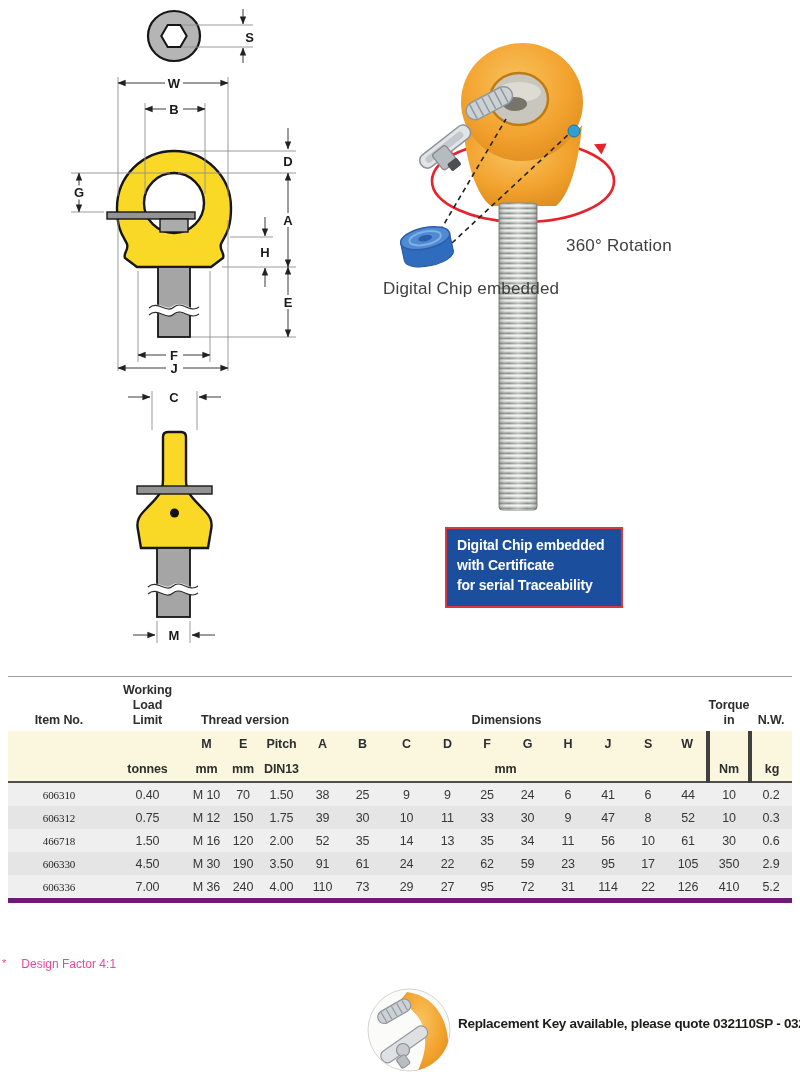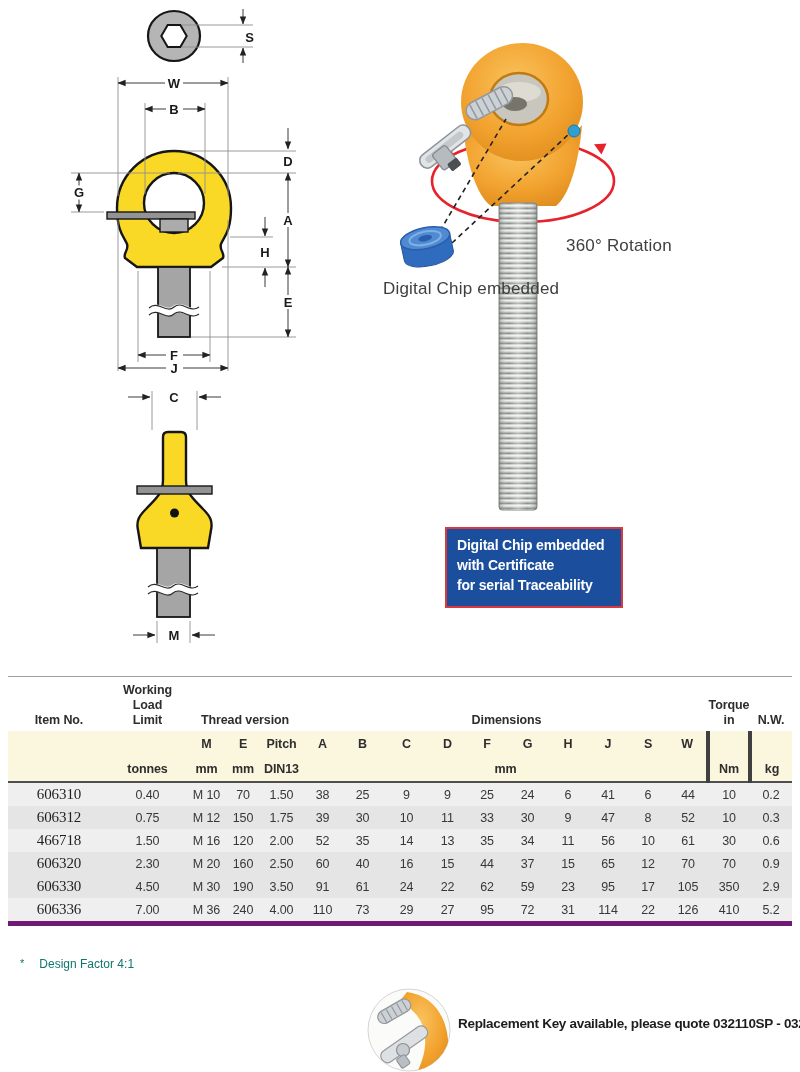--- a/index.html
+++ b/index.html
@@ -19,22 +19,22 @@
                  font-weight:700;letter-spacing:-0.1px;}
   .group-row th{vertical-align:bottom;padding:6px 0 4px 0;line-height:1.18;background:#fff;}
   .cream td{background:#fbf7df;}
   .sub1 td{height:26px;}
   .units td{height:24px;border-bottom:2px solid #4f4f4f;}
   .gap-left{border-left:4px solid #404040;}
   .catalog-table tbody td{font-weight:400;height:23px;color:#383838;}
   .catalog-table tbody tr.odd{background:#efefef;}
   .catalog-table tbody tr.even{background:#e5e5e5;}
   .catalog-table tbody tr:last-child td{border-bottom:5px solid #701a75;}
-  .catalog-table td.item-cell{font-family:"Liberation Serif",serif;font-size:15px;color:#1f1f1f;}
-  .footnote{position:absolute;left:20px;top:957px;font-size:12px;color:#0f766e;}
+  .catalog-table td.item-cell{font-family:"Liberation Serif",serif;font-size:11px;color:#1f1f1f;}
+  .footnote{position:absolute;left:2px;top:957px;font-size:12px;color:#ec4899;}
   .footnote .mark{display:inline-block;width:16px;font-size:11px;vertical-align:top;}
   .bottom-note{position:absolute;left:458px;top:1016px;font-size:13.5px;font-weight:700;
                color:#1d1d1b;letter-spacing:-0.3px;white-space:nowrap;}
   .bottom-photo{position:absolute;left:367px;top:988px;}
 </style>
 </head>
 <body>
 
 <div class="page">
 
@@ -310,39 +310,20 @@
           <td>35</td>
           <td>34</td>
           <td>11</td>
           <td>56</td>
           <td>10</td>
           <td>61</td>
           <td>30</td>
           <td>0.6</td>
         </tr>
         <tr class="even">
-          <td class="item-cell">606320</td>
-          <td>2.30</td>
-          <td>M 20</td>
-          <td>160</td>
-          <td>2.50</td>
-          <td>60</td>
-          <td>40</td>
-          <td>16</td>
-          <td>15</td>
-          <td>44</td>
-          <td>37</td>
-          <td>15</td>
-          <td>65</td>
-          <td>12</td>
-          <td>70</td>
-          <td>70</td>
-          <td>0.9</td>
-        </tr>
-        <tr class="even">
           <td class="item-cell">606330</td>
           <td>4.50</td>
           <td>M 30</td>
           <td>190</td>
           <td>3.50</td>
           <td>91</td>
           <td>61</td>
           <td>24</td>
           <td>22</td>
           <td>62</td>

